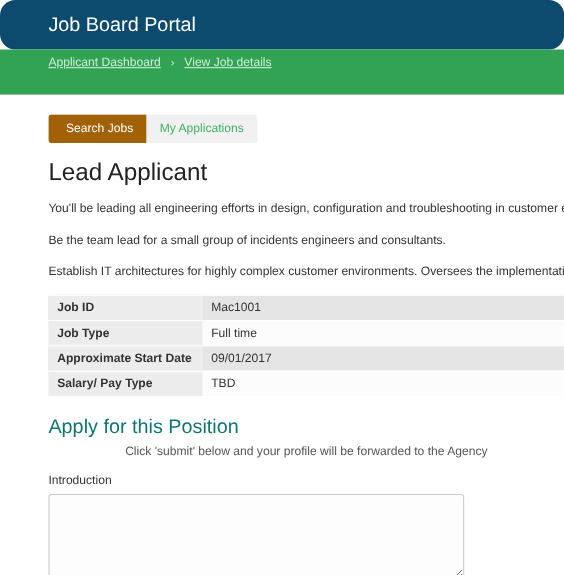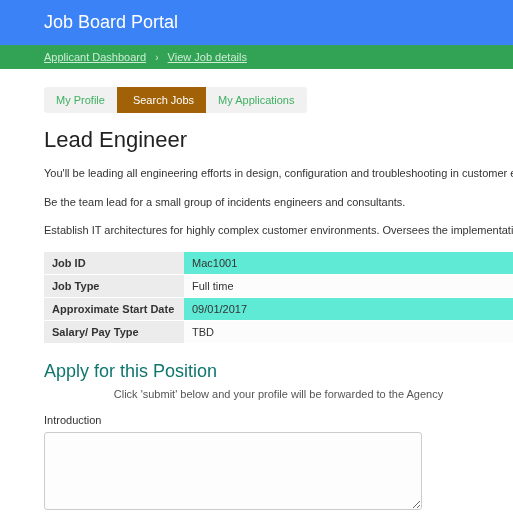--- a/index.html
+++ b/index.html
@@ -1,30 +1,30 @@
 <!DOCTYPE html>
 <html><head>
 <meta charset="utf-8">
 <style>
   * { box-sizing: border-box; margin: 0; padding: 0; }
   body { font-family: -apple-system, BlinkMacSystemFont, "Segoe UI", Helvetica, Arial, sans-serif; font-size: 12px; color: #333; background: #fff; width: 513px; }
-  .header-bar { background: #3b82f6; padding: 12px 18px 12px 44px; }
+  .header-bar { background: #0c4a6e; padding: 12px 18px 12px 44px; border-radius: 14px; }
   .header-title { color: #fff; font-size: 18px; font-weight: 500; }
-  .header-sub { background: #32a255; padding: 6px 18px 6px 44px; font-size: 11px; }
+  .header-sub { background: #32a255; padding: 6px 18px 23px 44px; font-size: 11px; }
   .header-sub a { color: #cdeed5; text-decoration: underline; cursor: pointer; }
   .chev { color: #cdeed5; padding: 0 6px; font-size: 10px; }
   .content { padding: 18px 0 18px 44px; }
   .tabs { display: inline-flex; background: #f1f1f1; border-radius: 3px; overflow: hidden; margin-bottom: 14px; }
   .tab { padding: 7px 12px; font-size: 11px; color: #3eb061; cursor: pointer; }
   .tab.active { background: #a16207; color: #fff; padding-left: 16px; }
   h1.job-title { font-size: 22px; font-weight: 400; color: #222; margin-bottom: 12px; }
   .desc p { font-size: 11px; color: #333; line-height: 1.5; margin-bottom: 12px; white-space: nowrap; overflow: hidden; }
   table.details { border-collapse: collapse; width: 470px; margin-bottom: 18px; }
   table.details td { font-size: 11px; padding: 5px 8px; border-top: 1px solid #fff; }
-  table.details tr { background: #5eead4; }
+  table.details tr { background: #e5e5e5; }
   table.details tr:nth-child(even) { background: #fcfcfc; }
   table.details td.label { font-weight: 700; width: 140px; background: #ececec; }
   h2.apply-title { font-size: 18px; font-weight: 400; color: #0f766e; margin-bottom: 6px; }
   .apply-hint { font-size: 11px; color: #555; margin-bottom: 14px; text-align: center; }
   .form-label { font-size: 11px; font-weight: 400; display:block; margin-bottom: 6px; }
   textarea.intro { width: 378px; height: 78px; border: 1px solid #ccc; border-radius: 3px; padding: 6px; font-family: inherit; font-size: 12px; resize: both; background: #fdfdfd; }
 </style>
 </head>
 <body>
 
@@ -33,26 +33,25 @@
 </div>
 <div class="header-sub">
   <a>Applicant Dashboard</a>
   <span class="chev">›</span>
   <a>View Job details</a>
 </div>
 
 <div class="content">
 
   <div class="tabs">
-    <div class="tab">My Profile</div>
     <div class="tab active">Search Jobs</div>
     <div class="tab">My Applications</div>
   </div>
 
-  <h1 class="job-title">Lead Engineer</h1>
+  <h1 class="job-title">Lead Applicant</h1>
 
   <div class="desc">
     <p>You'll be leading all engineering efforts in design, configuration and troubleshooting in customer environments of medium and large scale validation testing and network incidents.</p>
     <p>Be the team lead for a small group of incidents engineers and consultants.</p>
     <p>Establish IT architectures for highly complex customer environments. Oversees the implementation of environments utilizing best practices.</p>
   </div>
 
   <table class="details">
     <tbody>
         <tr>

